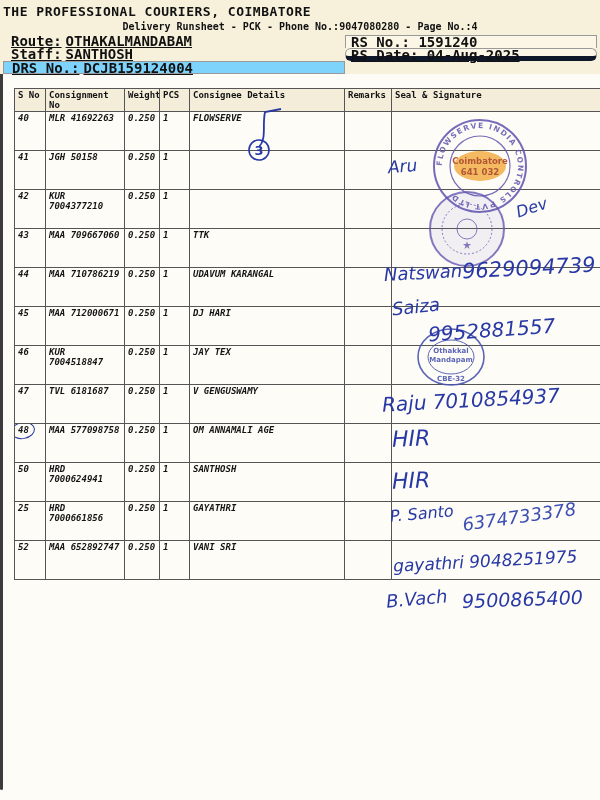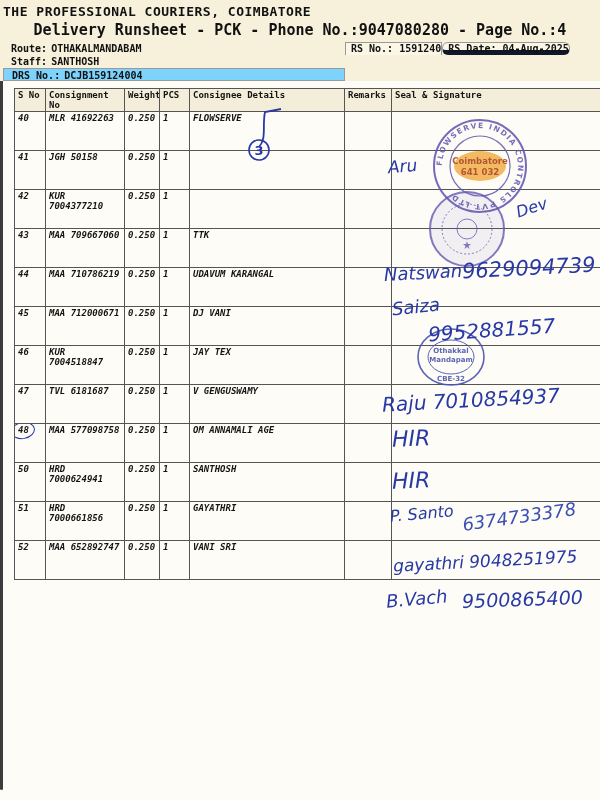--- a/index.html
+++ b/index.html
@@ -6,25 +6,25 @@
   body{width:600px;height:800px;background:#e9e7e0;font-family:"DejaVu Sans Mono",monospace;}
   .page{position:relative;width:600px;height:800px;background:#fdfcf6;overflow:hidden;}
 
   
   .edge-strip{position:absolute;left:0;top:6px;width:3px;height:784px;background:#3c3c3c;border-radius:2px;}
   .corner-mark{position:absolute;left:131px;top:4px;width:10px;height:7px;background:#1e1e1e;}
 
   
   .header{position:relative;background:#f7f1dc;padding:4px 3px 0 3px;}
   .title{text-align:left;font-weight:bold;font-size:13px;letter-spacing:.5px;color:#111;}
-  .subtitle{text-align:center;font-weight:bold;font-size:15px;margin-top:2px;color:#111;}
-  .meta{display:grid;grid-template-columns:342px 1fr;margin-top:3px;font-size:10px;font-weight:bold;color:#111;}
+  .subtitle{text-align:center;font-weight:bold;font-size:10px;margin-top:2px;color:#111;}
+  .meta{display:grid;grid-template-columns:342px 1fr;margin-top:3px;font-size:14px;font-weight:bold;color:#111;text-decoration:underline;}
   .meta-left .meta-line{height:13px;line-height:13px;padding-left:8px;white-space:nowrap;}
   .meta-line.boxed{border:1px solid #999;background:#7dd3fc;box-sizing:border-box;}
-  .meta-right{display:flex;flex-direction:row;}
+  .meta-right{display:flex;flex-direction:column;}
   .rs-box{height:13px;line-height:12px;border:1px solid #999;border-bottom:none;background:#fbf6e6;padding-left:5px;box-sizing:border-box;}
   .rs-box:last-child{border-bottom:5px solid #0f172a;border-radius:6px;}
   .meta-left .meta-line span{margin-right:4px;}
 
   
   table.runsheet{position:absolute;left:14px;top:88px;width:594px;border-collapse:collapse;table-layout:fixed;background:#fdfcf6;}
   table.runsheet th,table.runsheet td{border:1px solid #555;font-size:9px;font-weight:bold;color:#141414;vertical-align:top;padding:1px 3px;overflow:hidden;}
   table.runsheet thead tr{height:14px;background:#f3edda;}
   table.runsheet tbody tr{height:39px;font-style:italic;}
   table.runsheet th{text-align:left;}
@@ -137,21 +137,21 @@
           <td><span>1</span></td>
           <td><span>UDAVUM KARANGAL</span></td>
           <td><span></span></td>
           <td></td>
         </tr>
         <tr>
           <td><span>45</span></td>
           <td><span>MAA 712000671</span></td>
           <td><span>0.250</span></td>
           <td><span>1</span></td>
-          <td><span>DJ VANI</span></td>
+          <td><span>DJ HARI</span></td>
           <td><span></span></td>
           <td></td>
         </tr>
         <tr>
           <td><span>46</span></td>
           <td><span>KUR 7004518847</span></td>
           <td><span>0.250</span></td>
           <td><span>1</span></td>
           <td><span>JAY TEX</span></td>
           <td><span></span></td>
@@ -178,21 +178,21 @@
         <tr>
           <td><span>50</span></td>
           <td><span>HRD 7000624941</span></td>
           <td><span>0.250</span></td>
           <td><span>1</span></td>
           <td><span>SANTHOSH</span></td>
           <td><span></span></td>
           <td></td>
         </tr>
         <tr>
-          <td><span>51</span></td>
+          <td><span>25</span></td>
           <td><span>HRD 7000661856</span></td>
           <td><span>0.250</span></td>
           <td><span>1</span></td>
           <td><span>GAYATHRI</span></td>
           <td><span></span></td>
           <td></td>
         </tr>
         <tr>
           <td><span>52</span></td>
           <td><span>MAA 652892747</span></td>

